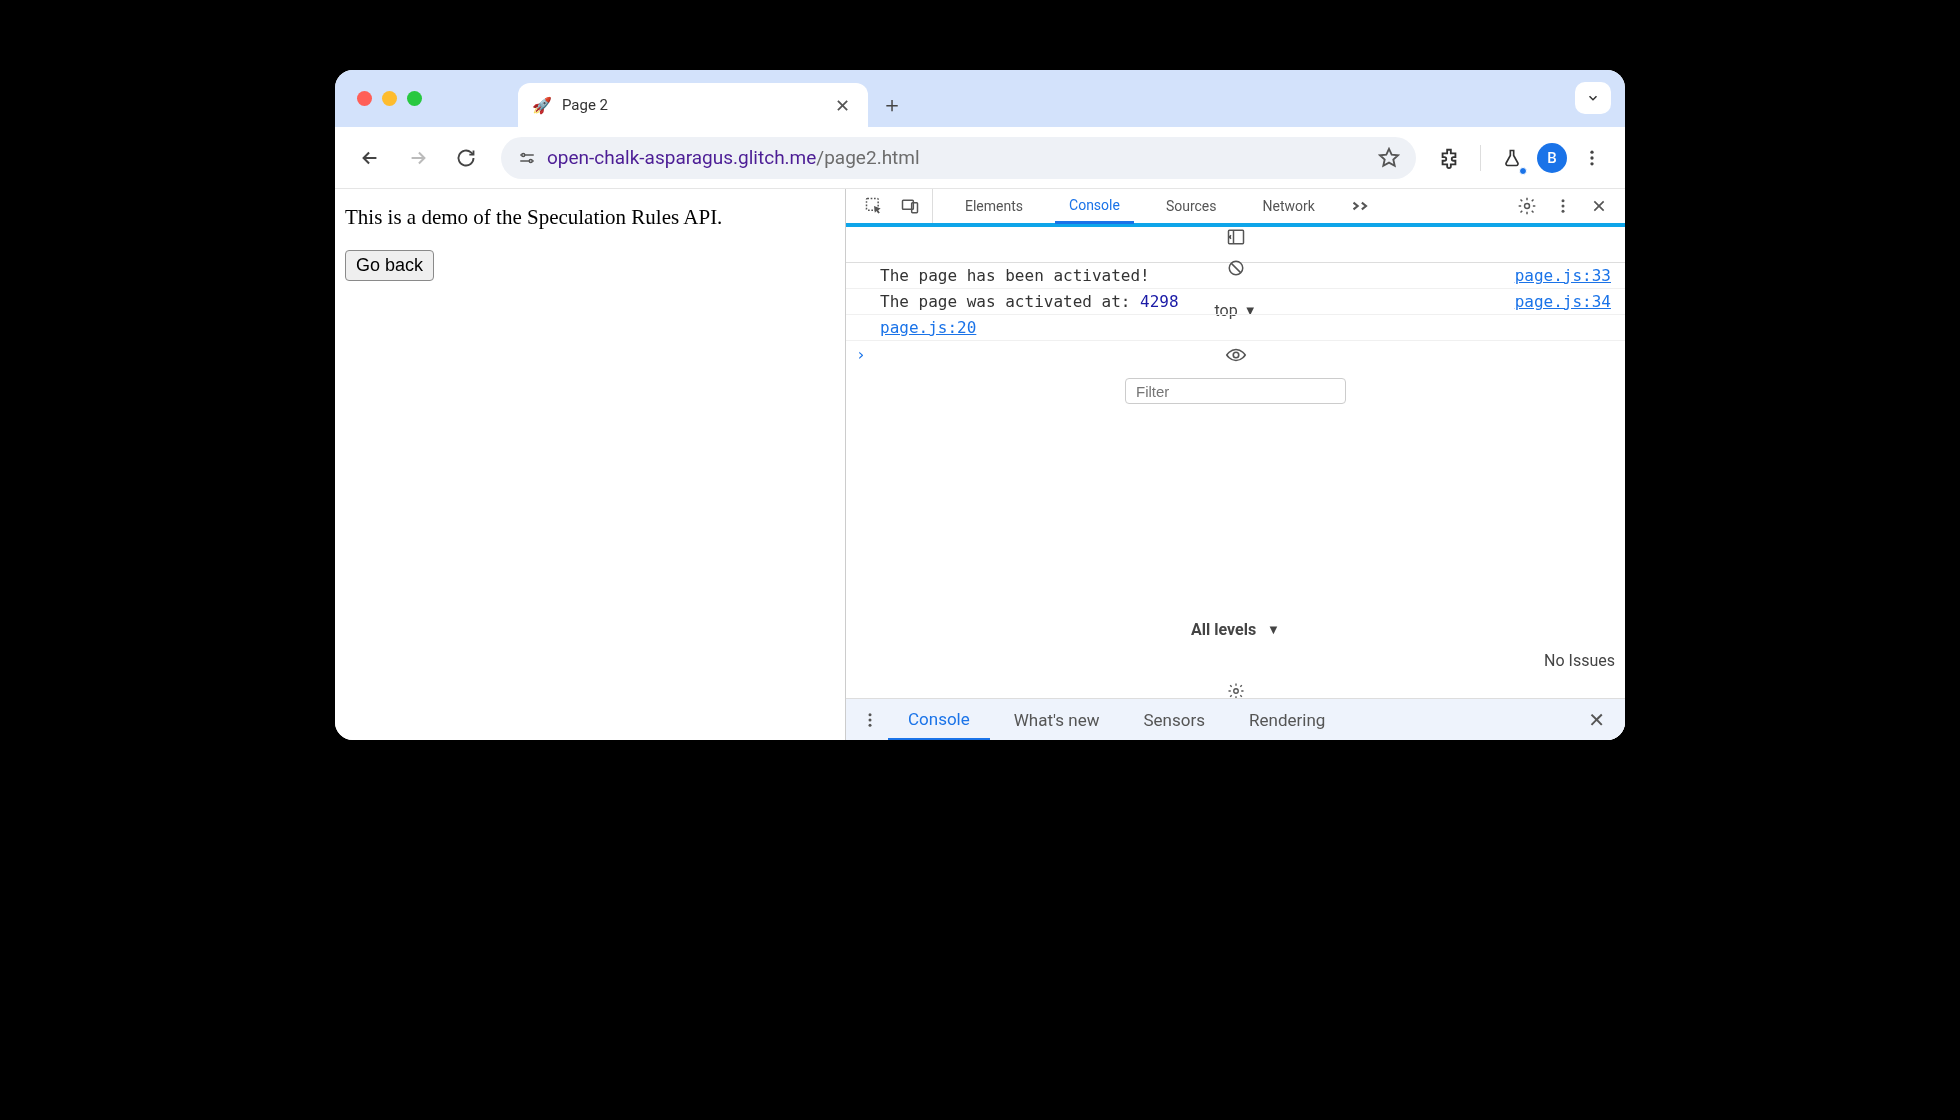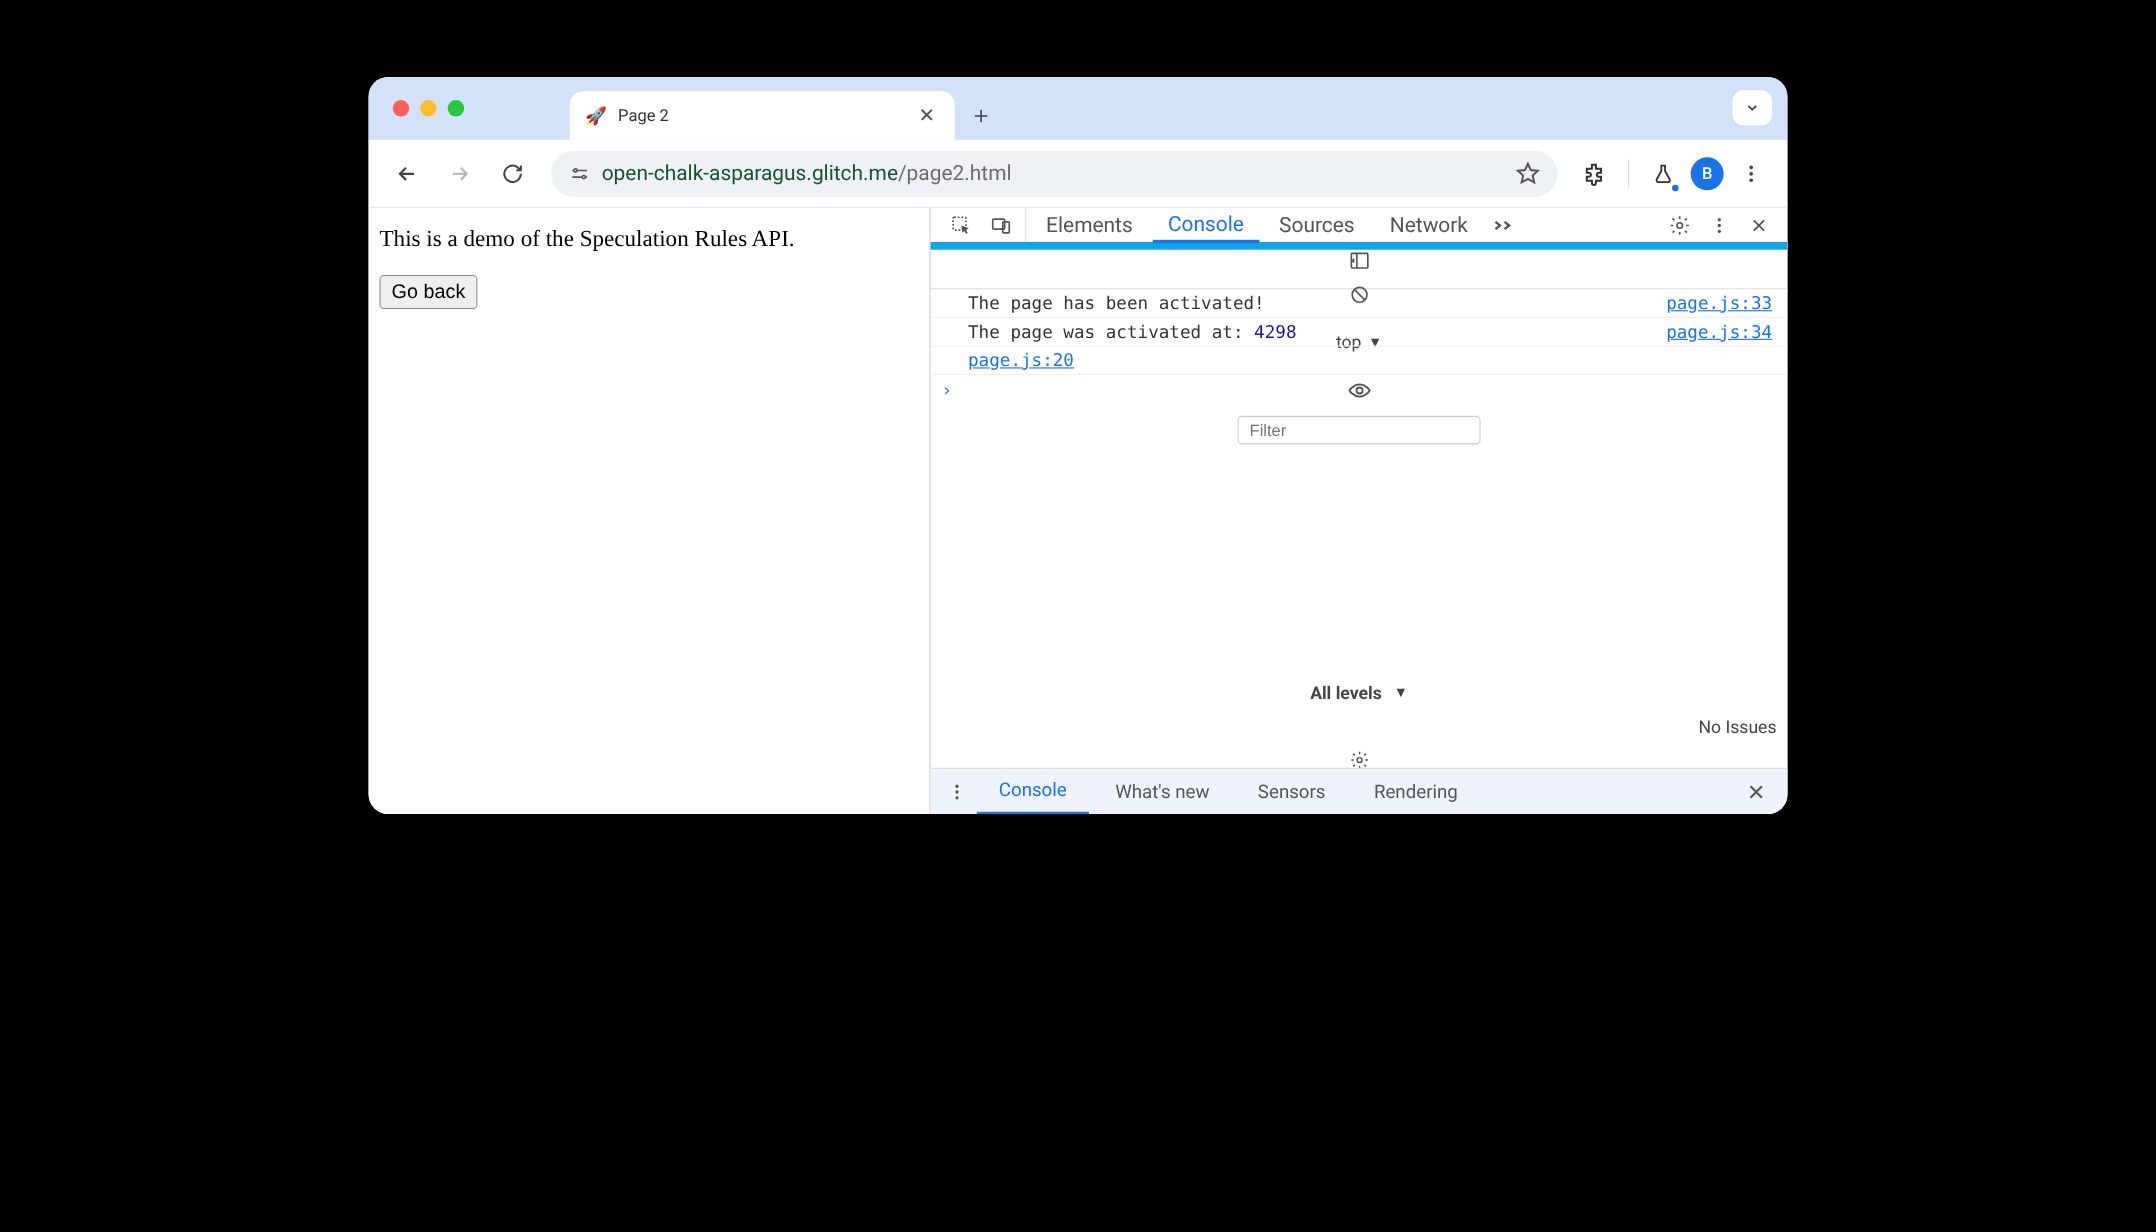--- a/index.html
+++ b/index.html
@@ -112,21 +112,21 @@
   font-size: 19px;
   color: #3c3c3c;
 }
 .omnibox-icon {
   width: 20px; height: 20px;
   display: flex; align-items: center; justify-content: center;
   font-size: 14px;
   color: #555;
 }
 .url-dim { color: #6c6c6c; }
-.url-dark { color: #14532d; }
+.url-dark { color: #4c1d95; }
 .omnibox-star { margin-left: auto; font-size: 22px; color: #555; cursor: pointer; }
 .toolbar-icon {
   width: 38px; height: 38px;
   display: flex; align-items: center; justify-content: center;
   color: #333;
   cursor: pointer;
 }
 .tb-sep {
   width: 1px; height: 26px; background: #ddd; margin: 0 6px;
 }
@@ -165,26 +165,26 @@
 .devtools {
   flex: 1;
   border-left: 1px solid #ccc;
   display: flex;
   flex-direction: column;
   background: #fff;
   min-height: 0;
 }
 .dt-tabs {
   height: 38px;
-  border-bottom: 7px solid #0ea5e9;
+  border-bottom: 4px solid #0ea5e9;
   display: flex;
   align-items: center;
   padding: 0 6px;
-  gap: 4px;
-  font-size: 19px;
+  gap: 18px;
+  font-size: 14px;
   color: #555;
 }
 .dt-tabs-left {
   display: flex; gap: 8px; padding: 0 8px;
   border-right: 1px solid #ddd;
   height: 100%;
   align-items: center;
 }
 .dt-tab {
   padding: 0 14px;

